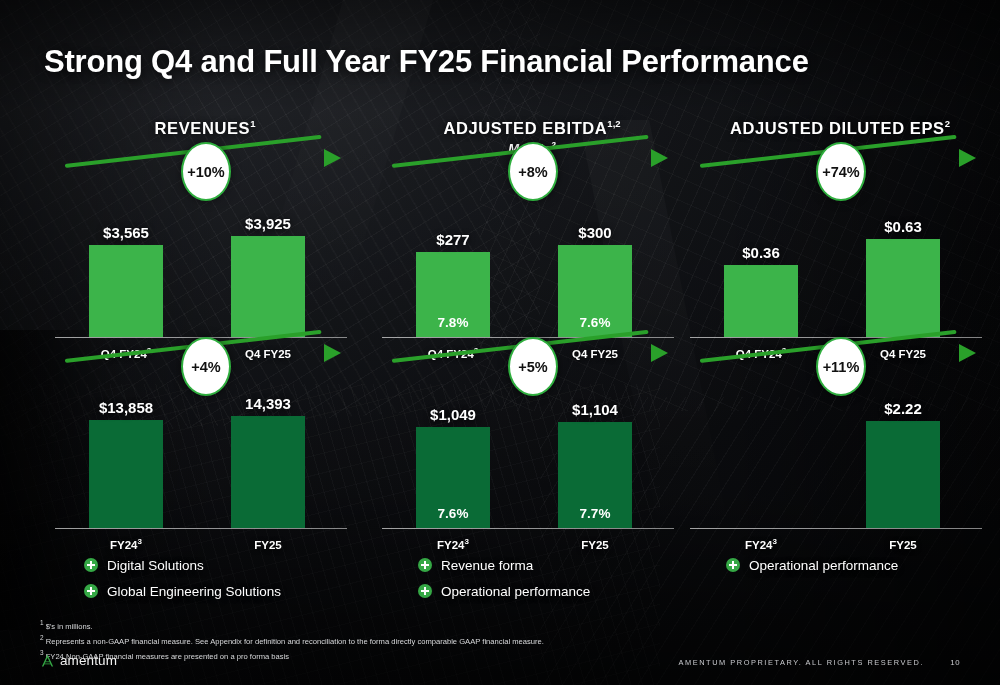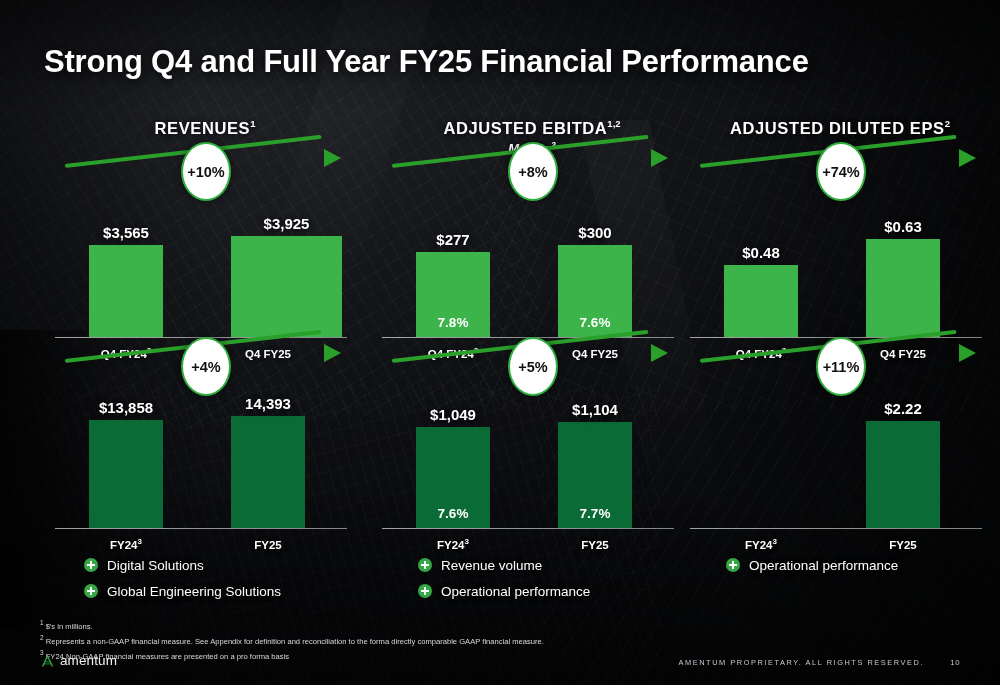--- a/index.html
+++ b/index.html
@@ -144,21 +144,21 @@
   </div>
 
   <div id="charts-layer">
       <div class="chart" style="position: absolute; left: 55px; top: 160px;">
         <div class="axis"></div>
         <div class="bar b1" style="height: 92px;">
           <div class="fill" style="height: 100%; background: rgb(60, 180, 74);"></div>
           <div class="val" style="bottom: 96px;">$3,565</div>
         </div>
         <div class="tick t1"><span>Q4 FY24</span><sup>3</sup></div>
-        <div class="bar b2" style="height: 101px; padding-left: 37px;">
+        <div class="bar b2" style="height: 101px;">
           <div class="fill" style="height: 100%; background: rgb(60, 180, 74);"></div>
           <div class="val" style="bottom: 105px;">$3,925</div>
         </div>
         <div class="tick t2"><span>Q4 FY25</span></div>
         <div class="growth" style="top: -22px; height: 56px;">
           <div class="line" style="background: rgb(42, 160, 42);"></div>
           <div class="head" style="border-left-color: rgb(42, 160, 42);"></div>
           <div class="badge">+10%</div>
         </div>
       </div>
@@ -217,21 +217,21 @@
         <div class="growth" style="top: -18px; height: 56px;">
           <div class="line" style="background: rgb(42, 160, 42);"></div>
           <div class="head" style="border-left-color: rgb(42, 160, 42);"></div>
           <div class="badge">+5%</div>
         </div>
       </div>
       <div class="chart" style="position: absolute; left: 690px; top: 160px;">
         <div class="axis"></div>
         <div class="bar b1" style="height: 72px;">
           <div class="fill" style="height: 100%; background: rgb(60, 180, 74);"></div>
-          <div class="val" style="bottom: 76px;">$0.48</div>
+          <div class="val" style="bottom: 76px;">$0.36</div>
         </div>
         <div class="tick t1"><span>Q4 FY24</span><sup>3</sup></div>
         <div class="bar b2" style="height: 98px;">
           <div class="fill" style="height: 100%; background: rgb(60, 180, 74);"></div>
           <div class="val" style="bottom: 102px;">$0.63</div>
         </div>
         <div class="tick t2"><span>Q4 FY25</span></div>
         <div class="growth" style="top: -22px; height: 56px;">
           <div class="line" style="background: rgb(42, 160, 42);"></div>
           <div class="head" style="border-left-color: rgb(42, 160, 42);"></div>
@@ -260,21 +260,21 @@
         <span>Digital Solutions</span>
       </div>
       <div class="bullet">
         <span class="plus-icon"></span>
         <span>Global Engineering Solutions</span>
       </div>
     </div>
   <div class="bullets bl-2">
       <div class="bullet">
         <span class="plus-icon"></span>
-        <span>Revenue volume</span>
+        <span>Revenue forma</span>
       </div>
       <div class="bullet">
         <span class="plus-icon"></span>
         <span>Operational performance</span>
       </div>
     </div>
   <div class="bullets bl-3">
       <div class="bullet">
         <span class="plus-icon"></span>
         <span>Operational performance</span>

